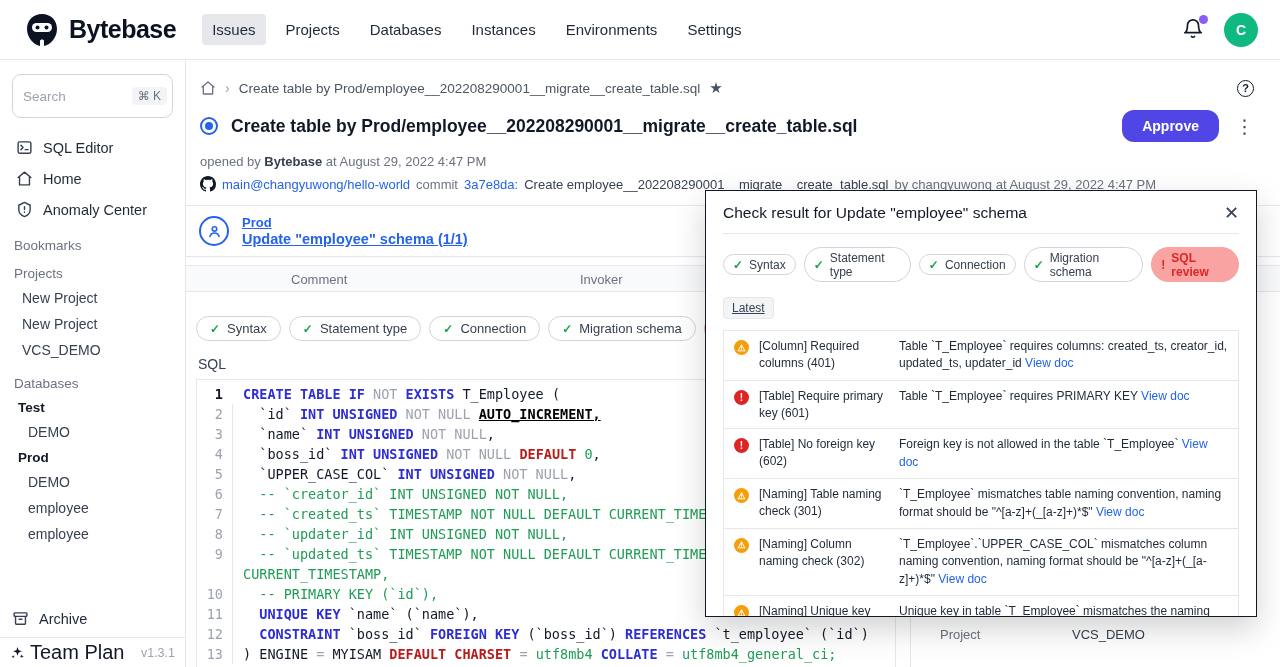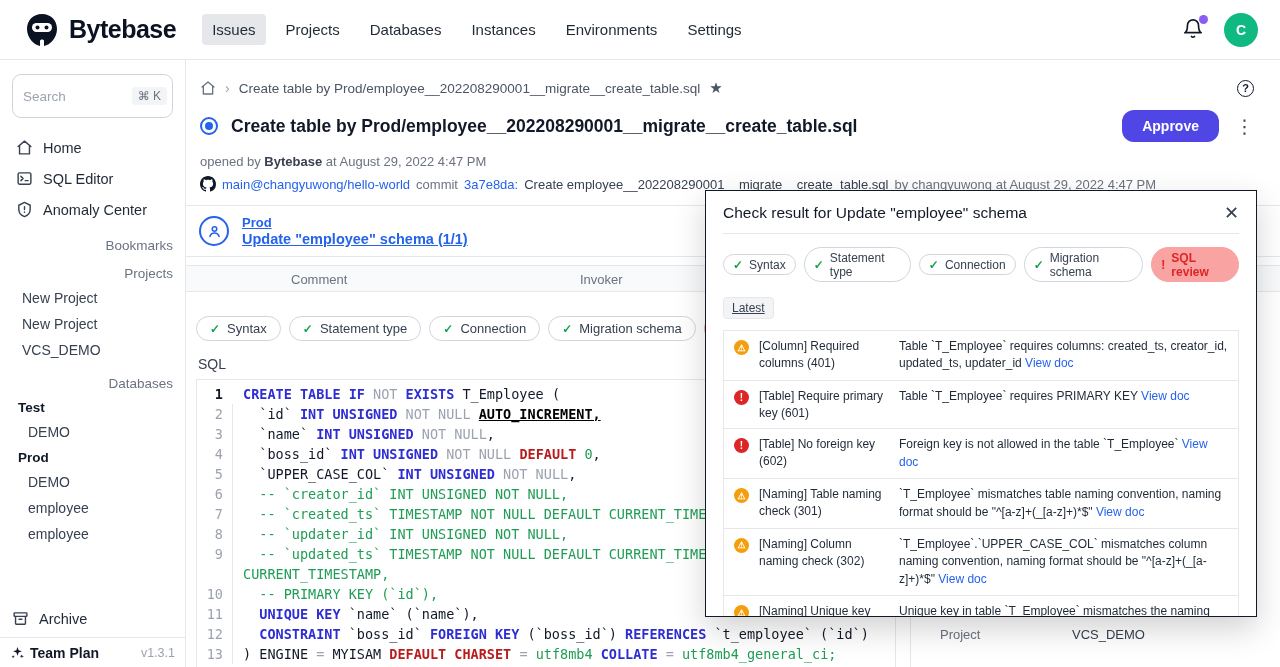--- a/index.html
+++ b/index.html
@@ -28,29 +28,29 @@
     border-radius:9px; padding:0 5px 0 10px; }
   .search-box input { border:none; outline:none; width:100px; font-size:13.5px; color:#374151;
     font-family:"Liberation Sans",sans-serif; background:transparent; }
   .search-box input::placeholder { color:#9ca3af; }
   .kbd { margin-left:auto; font-size:12px; color:#6b7280; background:#f3f4f6; border-radius:4px;
     padding:2px 6px; }
   .side-nav { margin-top:14px; }
   .side-item { display:flex; align-items:center; gap:10px; padding:7px 4px; font-size:14.5px;
     color:#1f2937; cursor:pointer; }
   .side-item svg { flex:none; }
-  .side-section { font-size:13.5px; color:#6b7280; margin:13px 0 4px 2px;text-align:right; }
+  .side-section { font-size:13.5px; color:#6b7280; margin:13px 0 4px 2px; }
   .side-child { font-size:14px; color:#374151; padding:5px 0 5px 10px; cursor:pointer; }
   .db-group { font-size:13.5px; font-weight:700; color:#111827; padding:5px 0 4px 6px; }
   .db-child { font-size:14px; color:#374151; padding:5px 0 5px 16px; cursor:pointer; }
   .archive-row { position:absolute; left:12px; bottom:40px; display:flex; align-items:center;
     gap:10px; font-size:14.5px; color:#1f2937; cursor:pointer; }
   .side-footer { position:absolute; left:0; bottom:0; width:185px; height:30px; background:#fff;
     border-top:1px solid #e5e7eb; display:flex; align-items:center; padding:0 10px; }
-  .plan { display:flex; gap:5px; font-size:14px; font-weight:700; color:#111827; }
+  .plan { display:flex; align-items:center; gap:5px; font-size:20px; font-weight:400; color:#111827; }
   .version { margin-left:auto; font-size:12.5px; color:#9ca3af; }
 
   
   .main { position:absolute; left:186px; top:60px; right:0; bottom:0; background:#fff; }
   .crumb-row { display:flex; align-items:center; gap:9px; padding:19px 26px 0 14px; }
   .crumb-text { font-size:13.5px; color:#4b5563; }
   .crumb-sep { color:#9ca3af; font-size:14px; }
   .star { color:#4b5563; font-size:15px; }
   .help-circle { margin-left:auto; width:17px; height:17px; border:1.5px solid #111827; border-radius:50%;
     display:flex; align-items:center; justify-content:center; font-size:11px; font-weight:700; color:#111827; }
@@ -169,32 +169,32 @@
 </div>
 
 <div class="sidebar">
   <div class="search-box">
     <input placeholder="Search" style="">
     <span class="kbd">⌘ K</span>
   </div>
   <div class="side-nav">
     <div class="side-item">
       <svg width="17" height="17" viewBox="0 0 24 24" fill="none" stroke="#374151" stroke-width="2" stroke-linecap="round" stroke-linejoin="round">
-          <path d="M3 10.5 12 3l9 7.5"></path>
-          <path d="M5 9.5V21h14V9.5"></path>
-        </svg>
-      <span>Home</span>
-    </div>
-    <div class="side-item">
-      <svg width="17" height="17" viewBox="0 0 24 24" fill="none" stroke="#374151" stroke-width="2" stroke-linecap="round" stroke-linejoin="round">
           <rect x="3" y="4" width="18" height="16" rx="2"></rect>
           <path d="M7 9l3 3-3 3"></path>
           <path d="M13 15h4"></path>
         </svg>
       <span>SQL Editor</span>
+    </div>
+    <div class="side-item">
+      <svg width="17" height="17" viewBox="0 0 24 24" fill="none" stroke="#374151" stroke-width="2" stroke-linecap="round" stroke-linejoin="round">
+          <path d="M3 10.5 12 3l9 7.5"></path>
+          <path d="M5 9.5V21h14V9.5"></path>
+        </svg>
+      <span>Home</span>
     </div>
     <div class="side-item">
       <svg width="17" height="17" viewBox="0 0 24 24" fill="none" stroke="#374151" stroke-width="2" stroke-linecap="round" stroke-linejoin="round">
           <path d="M12 2 20 6v6c0 5-3.5 8.5-8 10-4.5-1.5-8-5-8-10V6z"></path>
           <path d="M12 8v4"></path>
           <path d="M12 15.5v.5"></path>
         </svg>
       <span>Anomaly Center</span>
     </div>
   </div>

